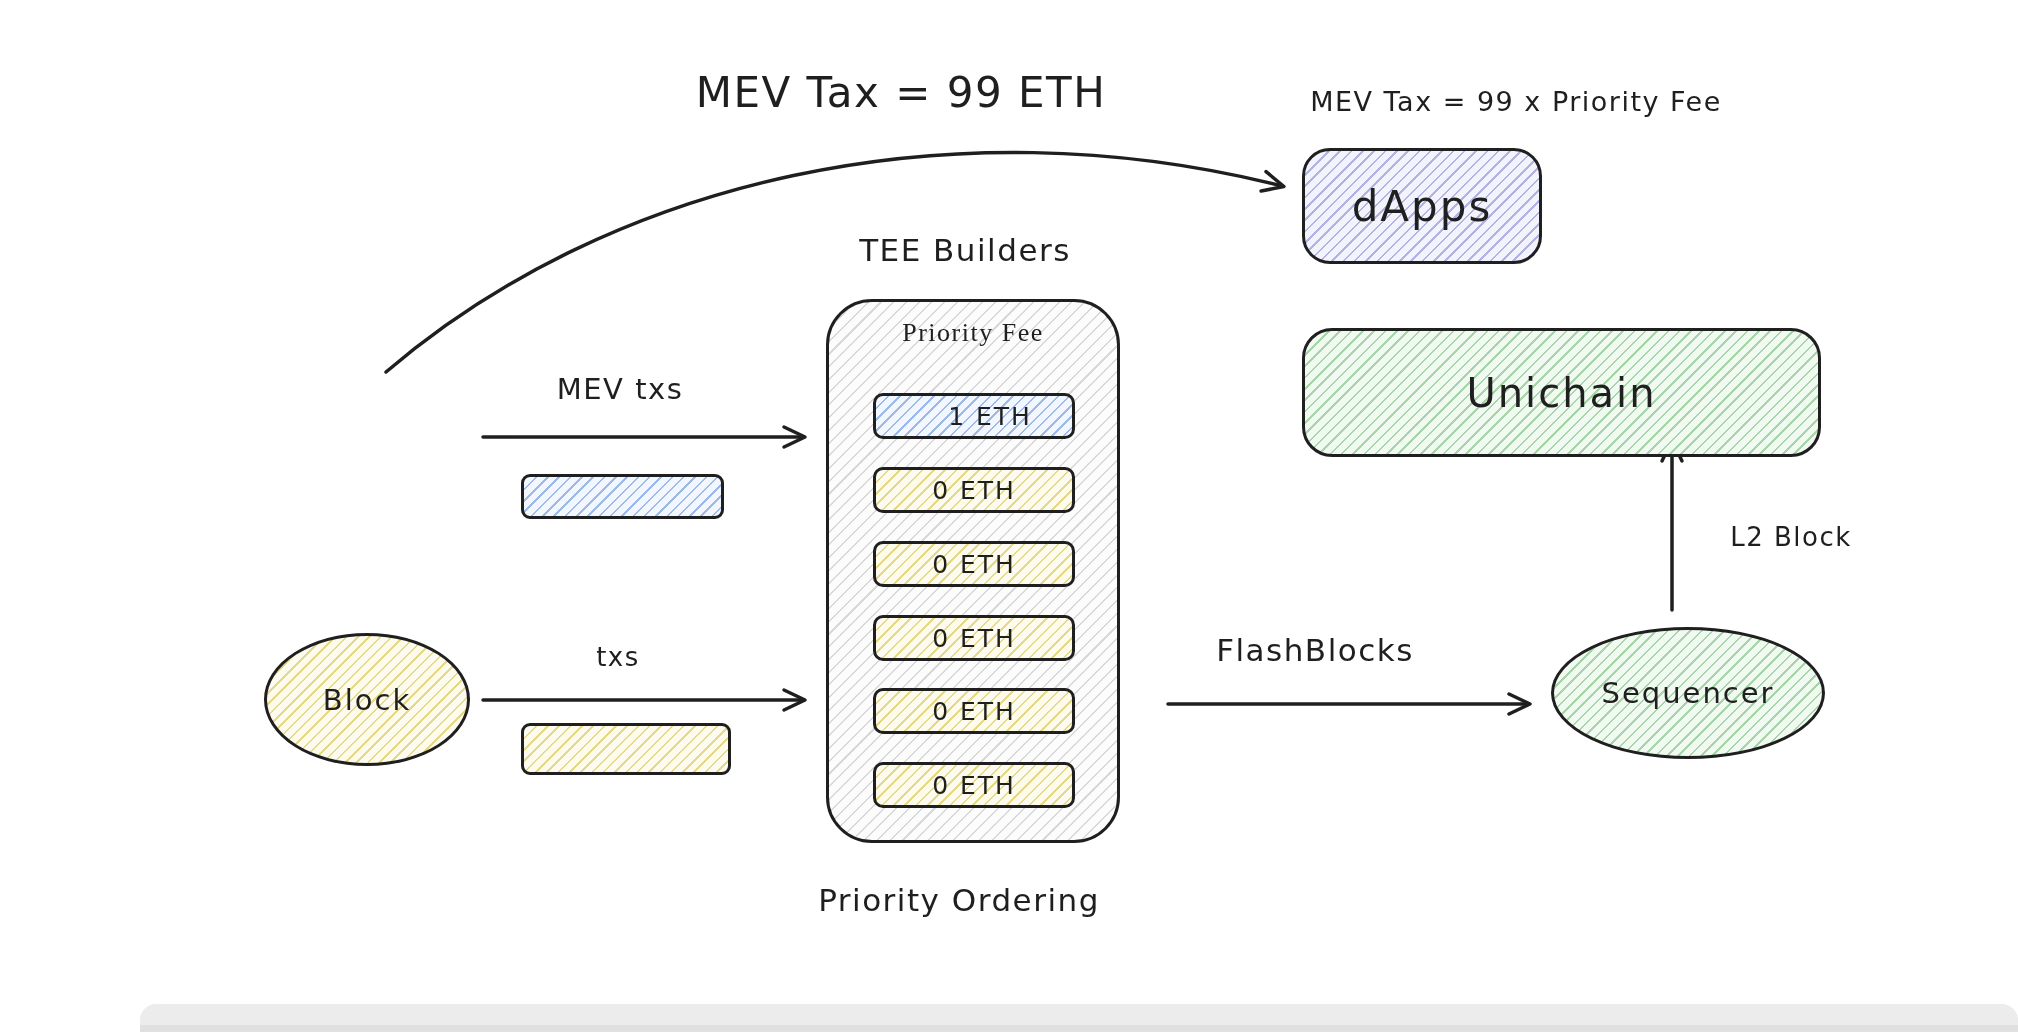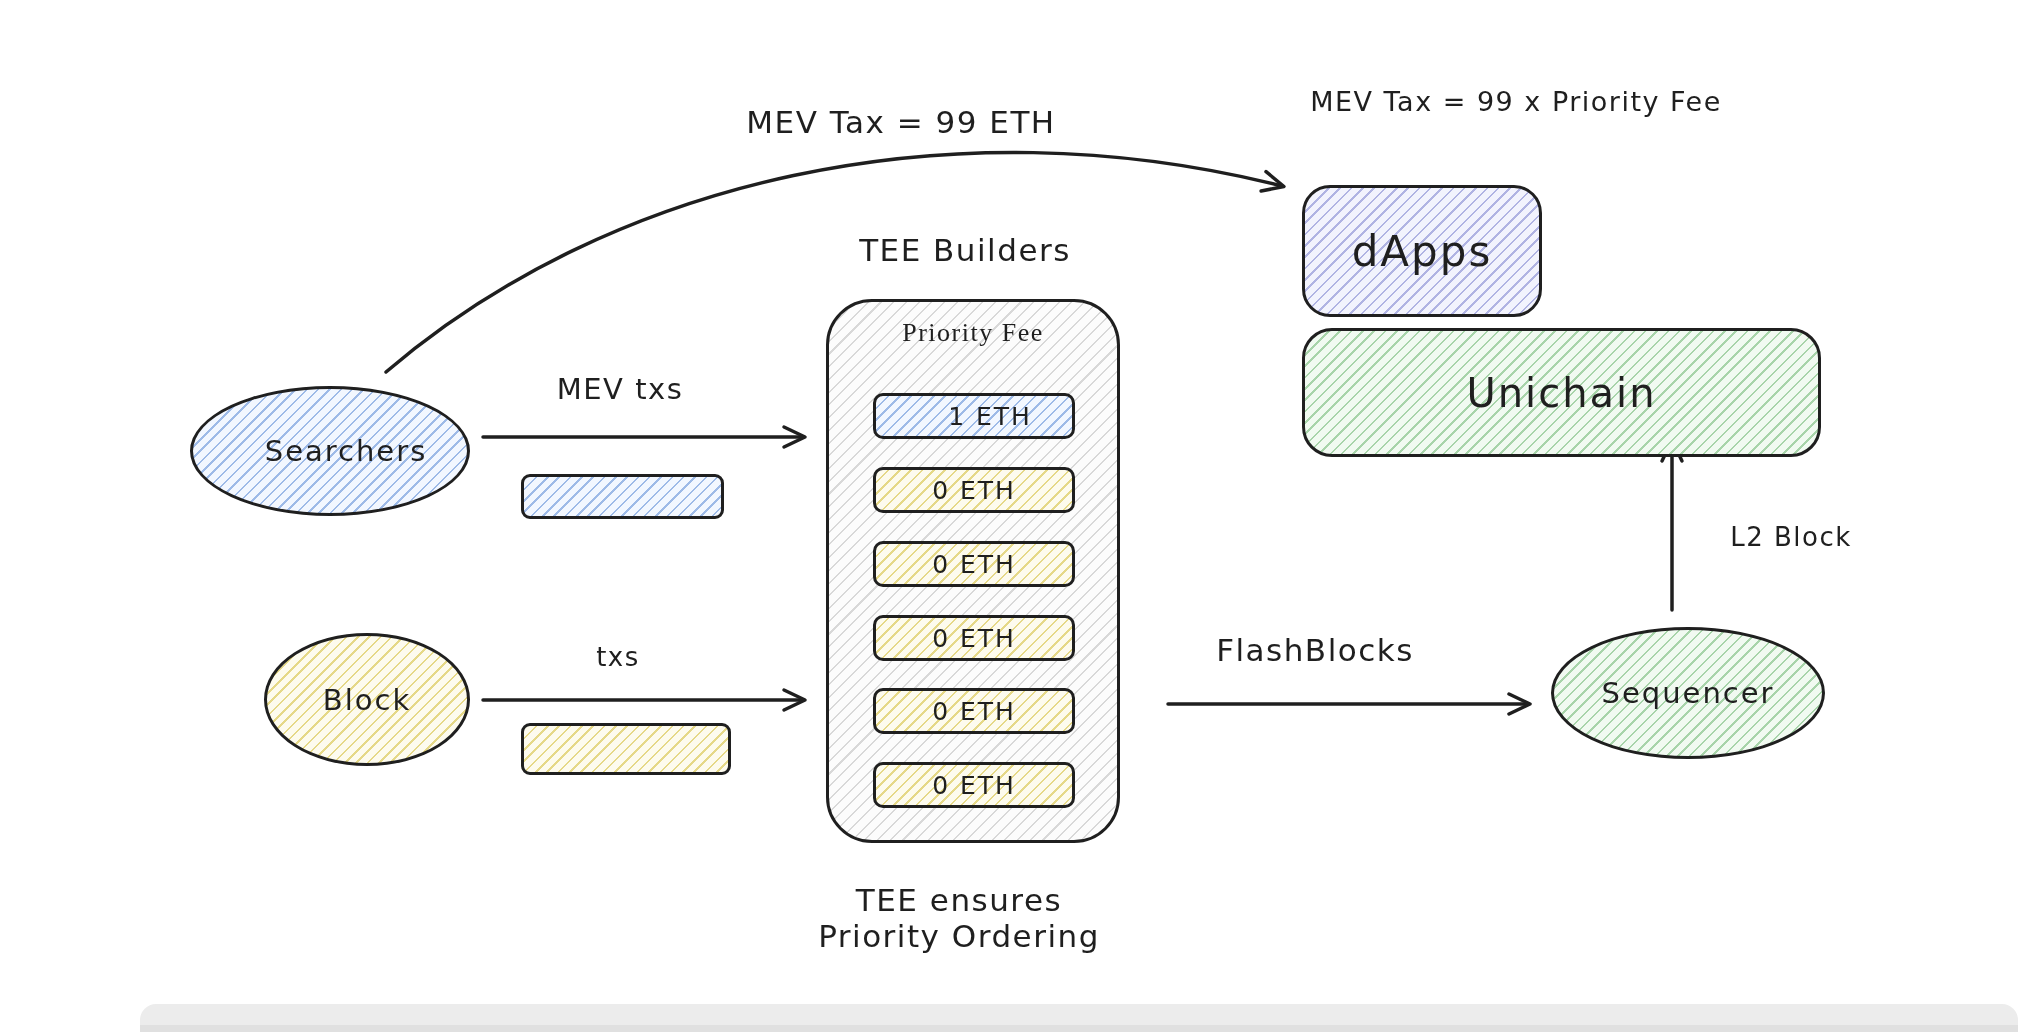--- a/index.html
+++ b/index.html
@@ -63,52 +63,48 @@
 
     <line x1="483" y1="437" x2="803" y2="437" stroke="#1f1f1f" stroke-width="3.5" stroke-linecap="round" marker-end="url(#arrow)"></line>
 
     <line x1="483" y1="700" x2="803" y2="700" stroke="#1f1f1f" stroke-width="3.5" stroke-linecap="round" marker-end="url(#arrow)"></line>
 
     <line x1="1168" y1="704" x2="1528" y2="704" stroke="#1f1f1f" stroke-width="3.5" stroke-linecap="round" marker-end="url(#arrow)"></line>
 
     <line x1="1672" y1="610" x2="1672" y2="442" stroke="#1f1f1f" stroke-width="3.5" stroke-linecap="round" marker-end="url(#arrow)"></line>
   </svg>
 
-  <div class="txt" style="left:901px;top:68px;font-size:31px;margin-top:36px;">MEV Tax = 99 ETH</div>
+  <div class="txt" style="left:901px;top:68px;font-size:42px;">MEV Tax = 99 ETH</div>
 
   <div class="txt" style="left:1516px;top:86px;font-size:27px;">MEV Tax = 99 x Priority Fee</div>
 
   <div class="txt" style="left:965px;top:232px;font-size:31px;">TEE Builders</div>
 
   <div class="txt" style="left:620px;top:372px;font-size:29px;">MEV txs</div>
 
   <div class="txt" style="left:618px;top:642px;font-size:26px;">txs</div>
 
   <div class="txt" style="left:1315px;top:632px;font-size:31px;">FlashBlocks</div>
 
   <div class="txt" style="left:1791px;top:522px;font-size:26px;">L2 Block</div>
 
   <div class="txt" style="left:959px;top:882px;font-size:31px;text-align:center;">
-    <div>TEE ensures</div>
     <div style="">Priority Ordering</div>
   </div>
 
-  <div class="shape ellipse hatch-blue" style="left:190px;top:386px;width:280px;height:130px;">
-    <span class="node-label">Searchers</span>
-  </div>
 
   <div class="shape ellipse hatch-yellow" style="left:264px;top:633px;width:206px;height:133px;">
     <span class="node-label">Block</span>
   </div>
 
   <div class="shape ellipse hatch-green" style="left:1551px;top:627px;width:274px;height:132px;">
     <span class="node-label">Sequencer</span>
   </div>
 
-  <div class="shape hatch-purple" style="left:1302px;top:148px;width:240px;height:132px;border-radius:28px;margin-top:37px;">
+  <div class="shape hatch-purple" style="left:1302px;top:148px;width:240px;height:116px;border-radius:28px;">
     <span style="font-size:42px;letter-spacing:2px;font-weight:500;">dApps</span>
   </div>
 
   <div class="shape hatch-green" style="left:1302px;top:293px;width:519px;height:129px;border-radius:30px;margin-top:35px;">
     <span style="font-size:40px;letter-spacing:2px;font-weight:500;">Unichain</span>
   </div>
 
   <div class="shape mini-rect hatch-blue" style="left:521px;top:474px;width:203px;height:45px;"></div>
 
   <div class="shape mini-rect hatch-yellow" style="left:521px;top:723px;width:210px;height:52px;"></div>

